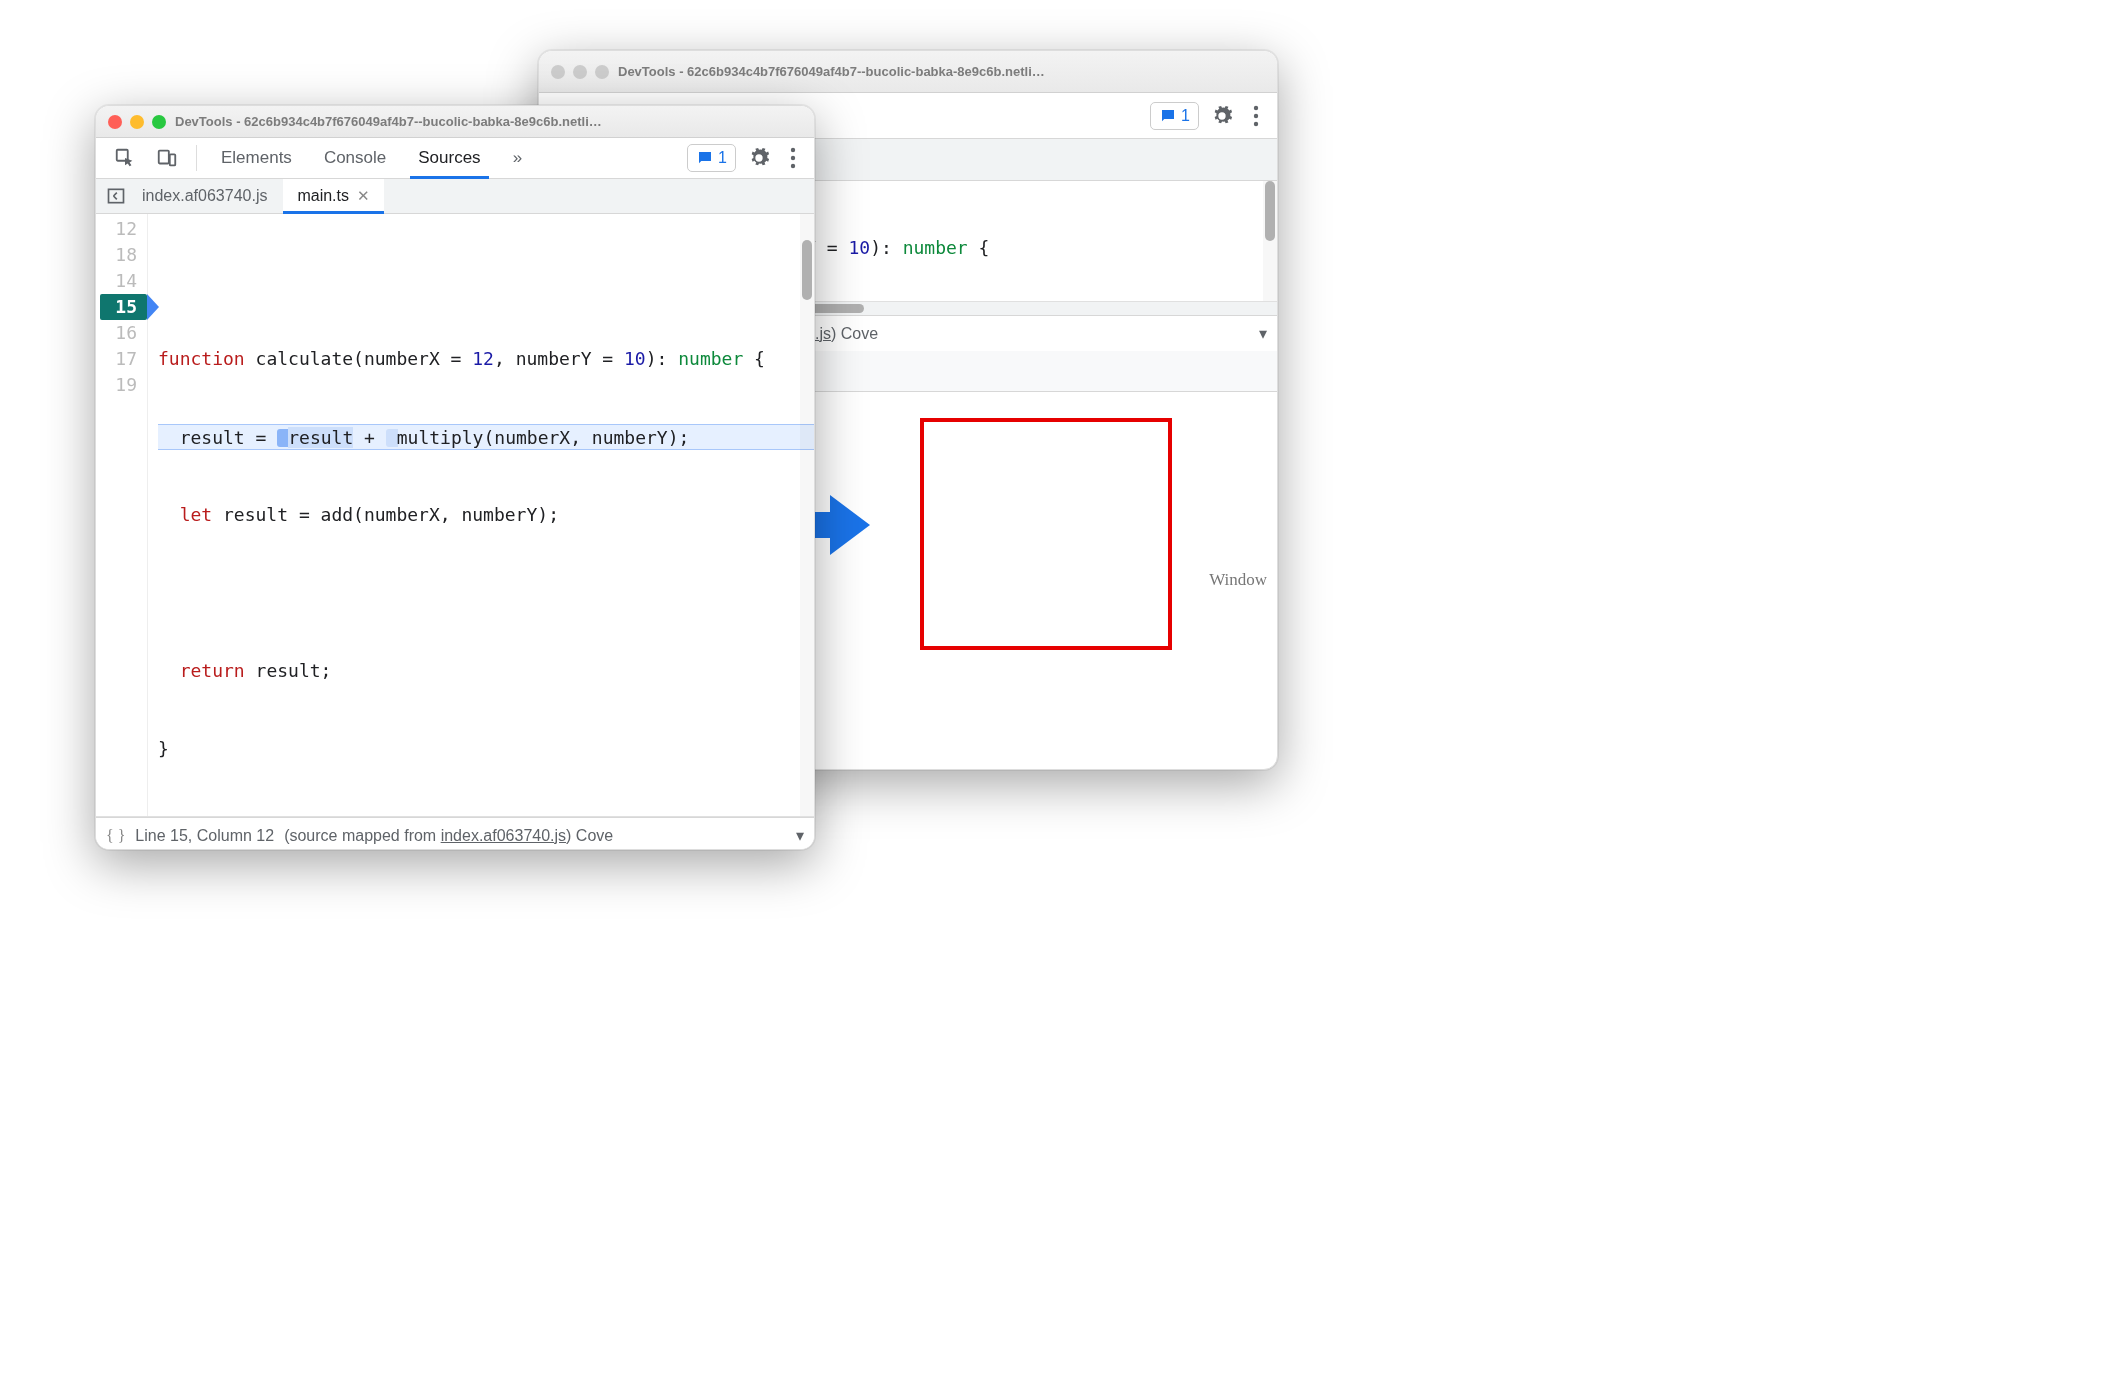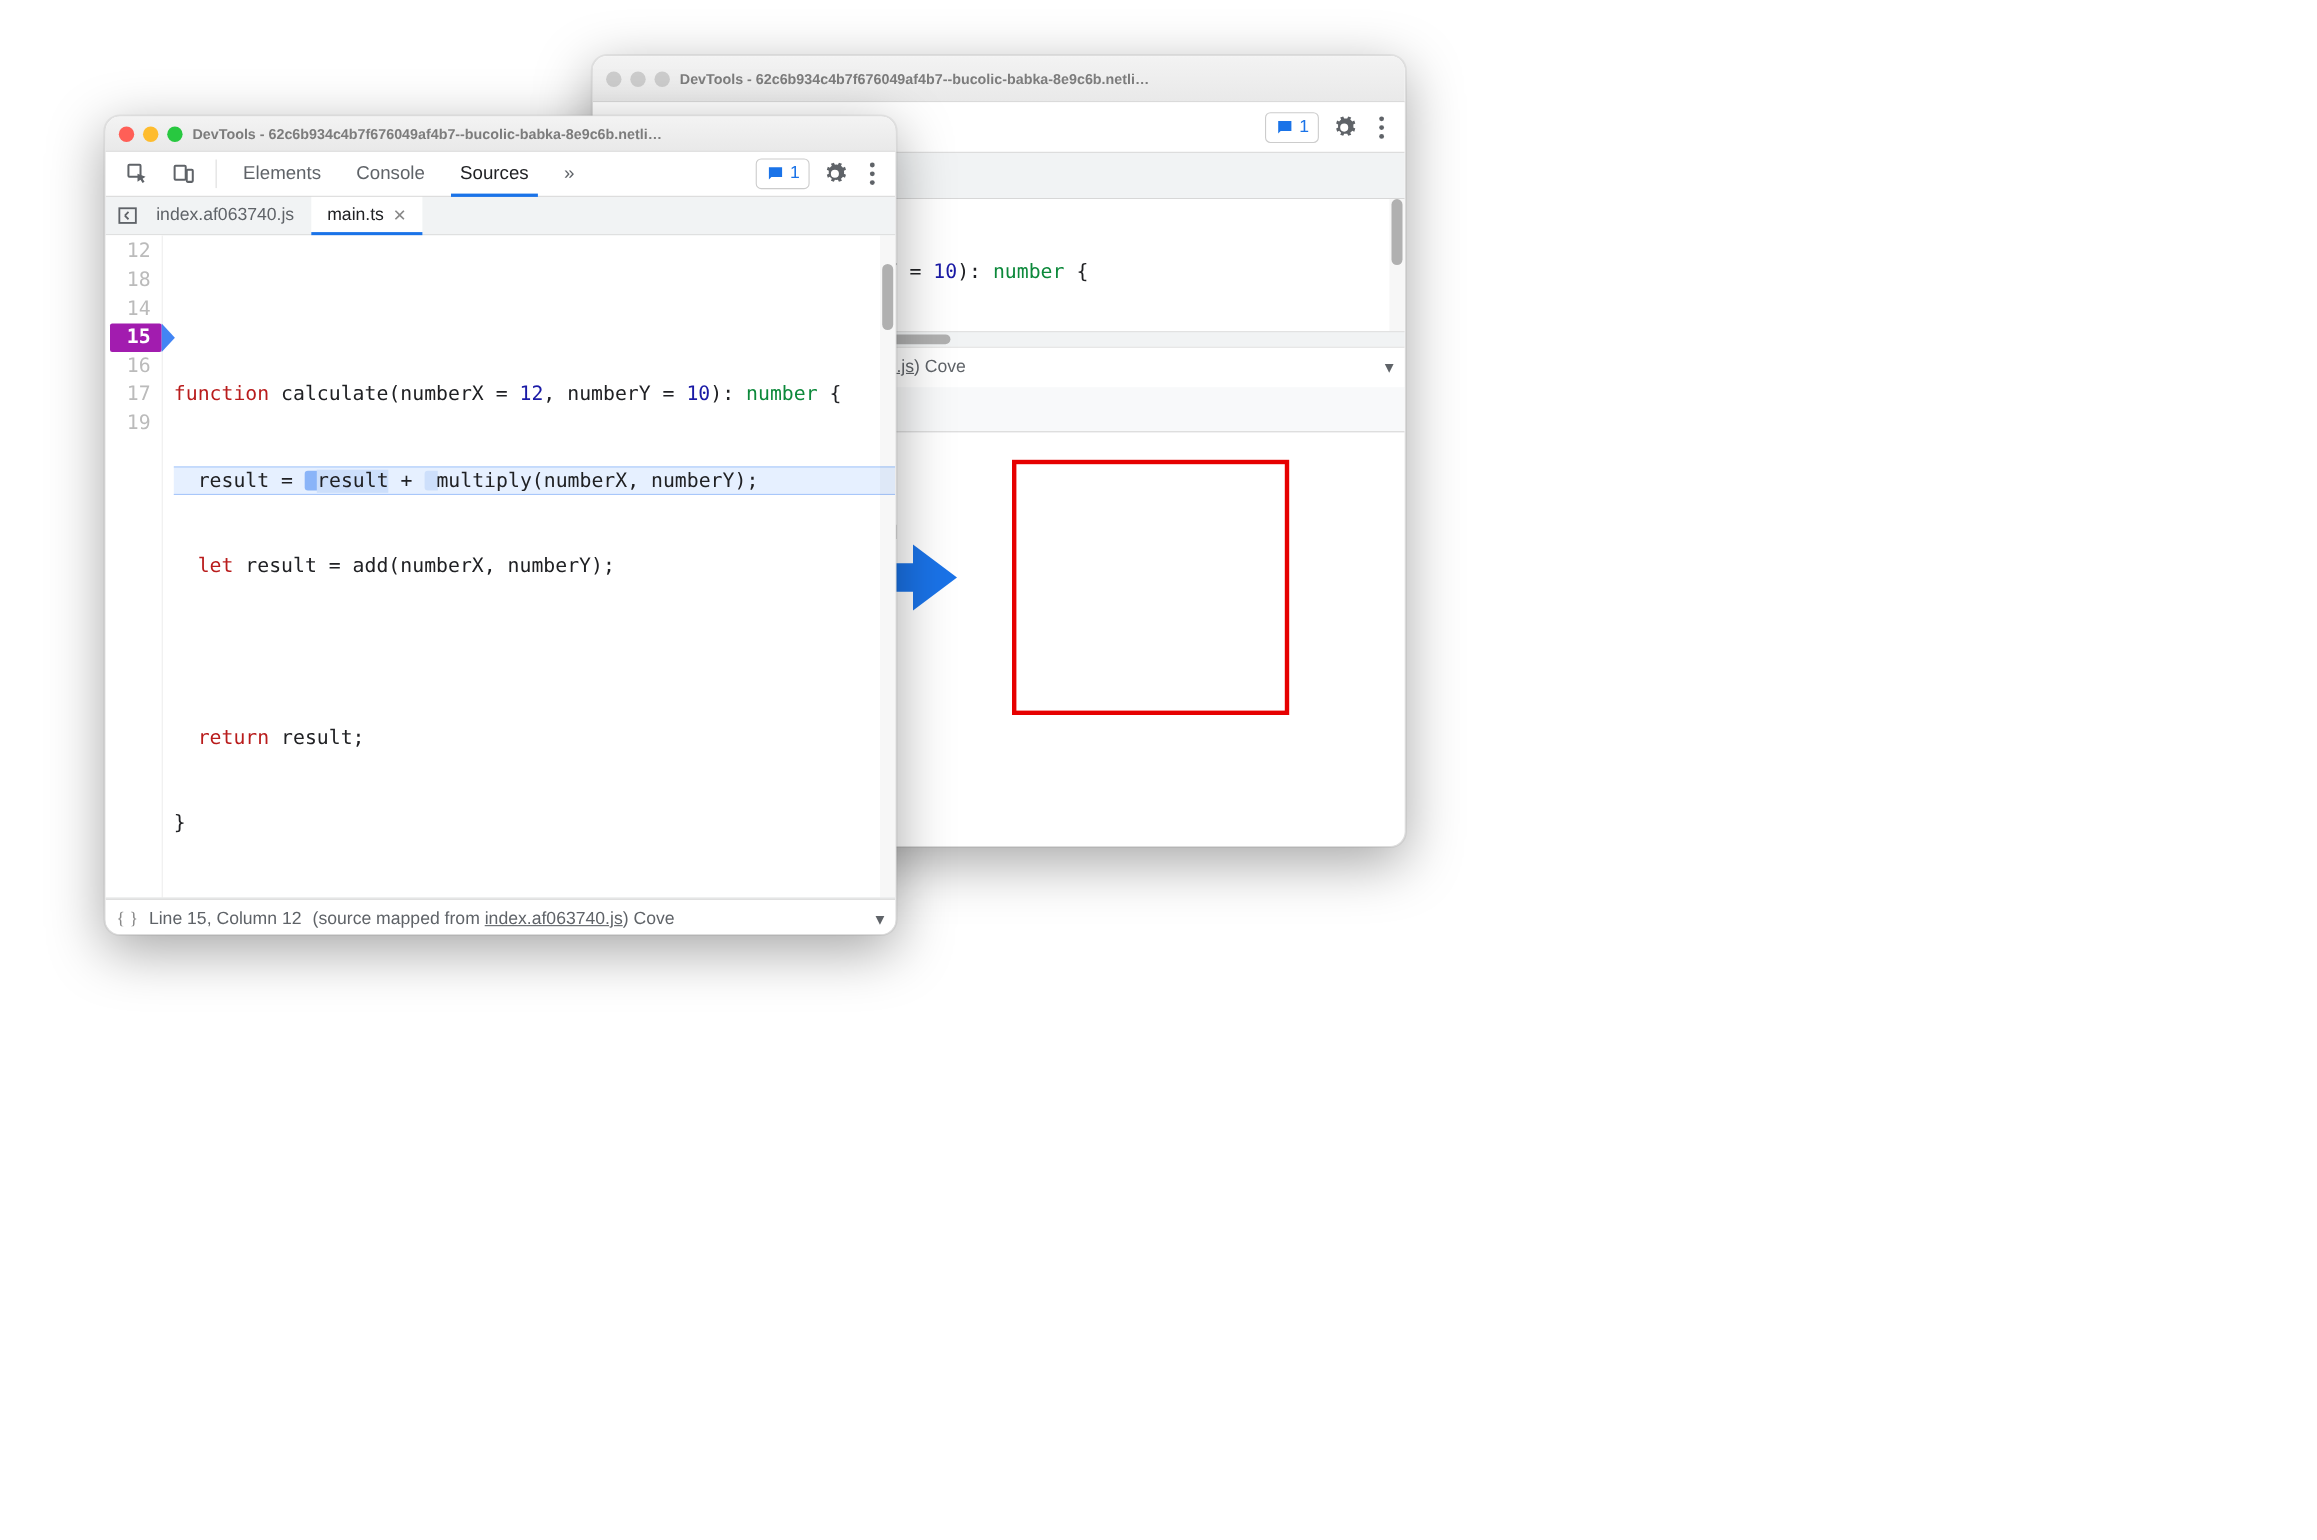--- a/index.html
+++ b/index.html
@@ -41,21 +41,21 @@
   .spacer { flex:1; }
   .badge-chat { display:flex; align-items:center; gap:4px; border:1px solid #ccc; padding:4px 8px; border-radius:5px; color:#1a73e8; font-size:16px;}
   .filetabs { display:flex; align-items:center; border-bottom:1px solid #d7d7d7; background:#f1f3f4; height:42px; padding:0 10px; gap:2px;}
   .filetab { padding:8px 14px; color:#5f6368; cursor:pointer; font-size:16px; position:relative; display:flex; align-items:center; gap:8px;}
   .filetab.active { color:#202124; background:#fff; }
   .filetab.active::after { content:""; position:absolute; left:0; right:0; bottom:-1px; height:3px; background:#1a73e8; }
   .close-x { color:#888; font-size:15px; }
   .code-area { display:flex; font-family: Menlo, Consolas, monospace; font-size:18px; line-height:26px; background:#fff; position:relative;}
   .gutter { background:#fff; border-right:1px solid #eee; text-align:right; padding:2px 10px 2px 4px; color:#bbb; min-width:52px;}
   .gutter .ln { height:26px; }
-  .gutter .ln.bp { background:#a21caf; color:#fff; font-weight:600; border-radius:2px; position:relative; padding-right:10px; margin-right:-10px;}
+  .gutter .ln.bp { background:#0f766e; color:#fff; font-weight:600; border-radius:2px; position:relative; padding-right:10px; margin-right:-10px;}
   .gutter .ln.bp::after{ content:""; position:absolute; right:-12px; top:0; border:13px solid transparent; border-left:12px solid #4285f4; border-right:none;}
   .code { padding:2px 0 2px 10px; white-space:pre; color:#202124; flex:1; overflow:hidden;}
   .code .line { height:26px; }
   .line.hl { background:#e6f0ff; border-top:1px solid #a8c7fa; border-bottom:1px solid #a8c7fa;}
   .kw { color:#b91c1c; }
   .type { color:#0d893b; }
   .num { color:#1a1aa6; }
   .marker { display:inline-block; width:12px; height:18px; border-radius:3px 0 0 3px; background:#8ab4f8; vertical-align:-3px; margin-right:-1px;}
   .hl-token { background:#cddffb; }
   .statusbar { display:flex; align-items:center; border-top:1px solid #d7d7d7; padding:8px 10px; color:#5f6368; font-size:16px; gap:10px; background:#fff;}
@@ -193,20 +193,21 @@
         </div>
     </div>
     <div class="col-right" style="position:relative;">
       <div class="tree-row"><span class="caret open"></span><span>Block</span></div>
       <div class="tree-row" style="padding-left:34px;"><span class="prop">result</span>: <span class="val-num">7</span></div>
       <div class="tree-row"><span class="caret open"></span><span>Local</span></div>
       <div class="tree-row" style="padding-left:34px;"><span class="val-undef">this</span>: <span class="val-undef">undefined</span></div>
       <div class="tree-row" style="padding-left:34px;"><span class="prop">numberX</span>: <span class="val-num">3</span></div>
       <div class="tree-row" style="padding-left:34px;"><span class="prop">numberY</span>: <span class="val-num">4</span></div>
       <div class="tree-row"><span class="caret"></span><span>Module</span></div>
+      <div class="tree-row"><span class="caret"></span><span>Global</span><span class="global-win">Window</span></div>
     </div>
   </div>
 </div>
 
 <div class="red-box" style="left:920px; top:418px; width:252px; height:232px;"></div>
 
 <svg style="position:absolute; left:790px; top:490px;" width="80" height="70" viewBox="0 0 80 70">
   <path d="M0 22h40V5l40 30-40 30V48H0z" fill="#1a73e8"></path>
 </svg>
 

